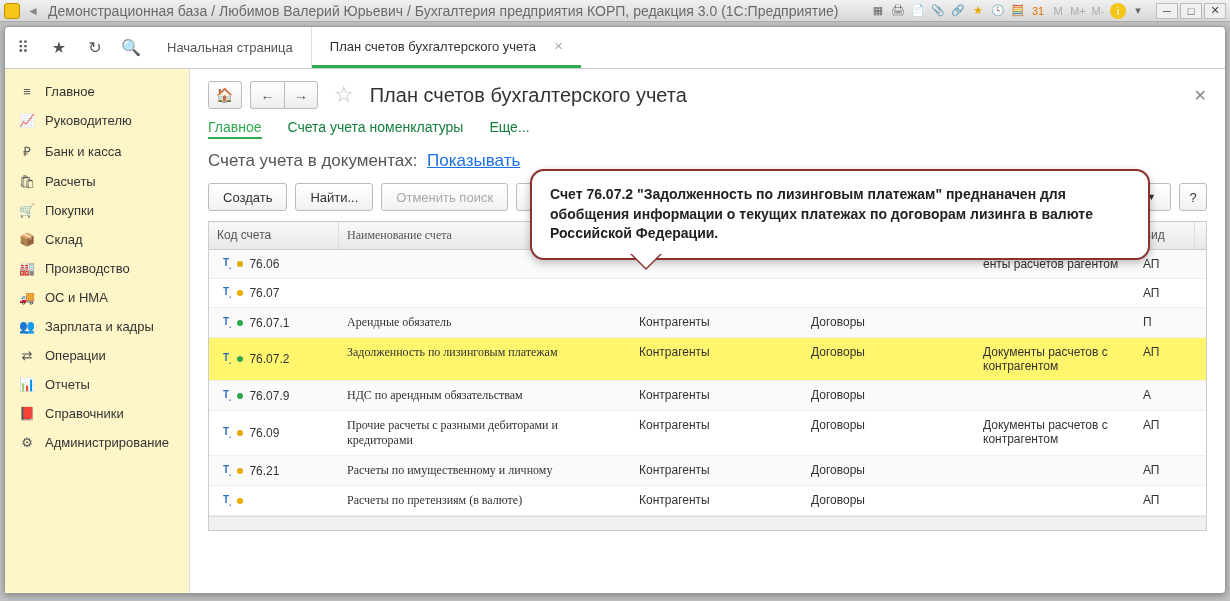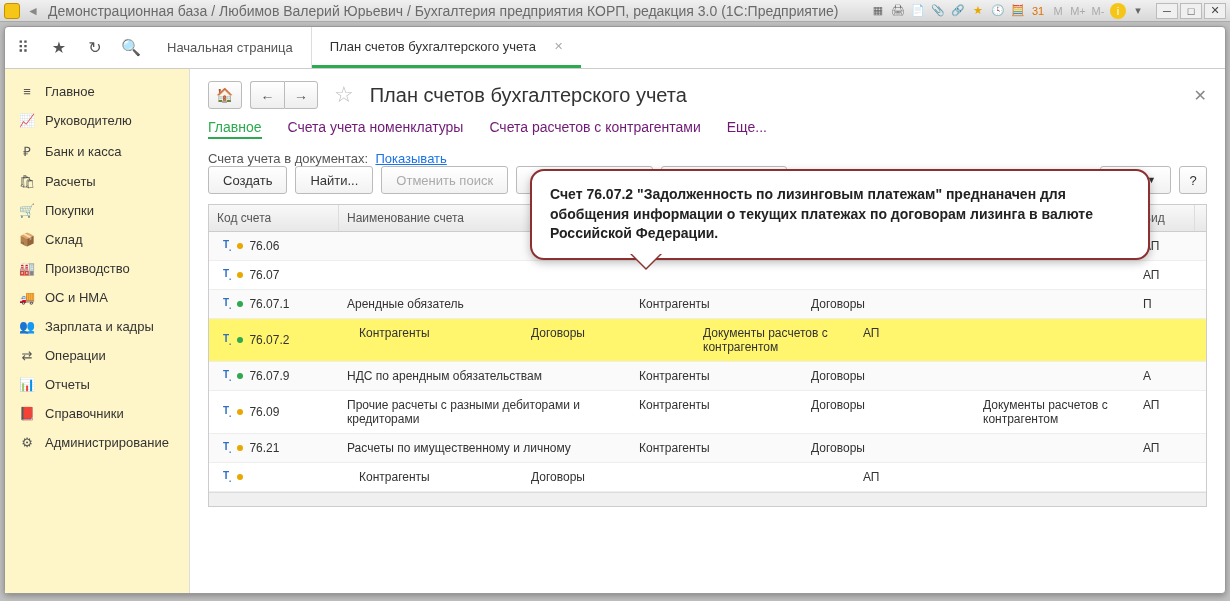--- a/index.html
+++ b/index.html
@@ -32,38 +32,38 @@
 .crumbbar { display: flex; align-items: center; gap: 8px; margin-bottom: 6px; }
 .navbtn { width: 34px; height: 28px; border: 1px solid #bbb; border-radius: 3px; background: linear-gradient(#fff,#eee); display: inline-flex; align-items: center; justify-content: center; color: #555; font-size: 14px; }
 .navgroup { display: inline-flex; }
 .navgroup .navbtn:first-child { border-radius: 3px 0 0 3px; border-right: none; }
 .navgroup .navbtn:last-child { border-radius: 0 3px 3px 0; }
 .starbtn { font-size: 22px; color: #bbb; margin-left: 8px; margin-right: 8px; }
 .pagetitle { font-size: 20px; color: #333; }
 .closex { margin-left: auto; font-size: 16px; color: #888; cursor: pointer; }
 
 .subtabs { display: flex; gap: 26px; margin: 10px 0 12px; font-size: 14px; }
-.subtabs span { color: #701a75; cursor: pointer; }
+.subtabs span { color: #15803d; cursor: pointer; }
 .subtabs .active { color: #2da94f; border-bottom: 2px solid #2da94f; padding-bottom: 2px; }
 
-.docline { font-size: 13px; color: #555; margin-bottom: 0; }
+.docline { font-size: 17px; color: #555; margin-bottom: 12px; }
 .docline a { color: #1a73e8; text-decoration: underline; }
 
 .toolbar { display: flex; gap: 8px; margin-bottom: 10px; }
 .btn { height: 28px; padding: 0 14px; border: 1px solid #bbb; border-radius: 3px; background: linear-gradient(#fff,#f2f2f2); font-size: 13px; color: #333; display: inline-flex; align-items: center; cursor: pointer; }
 .btn.disabled { color: #aaa; }
 .toolbar .spacer { flex: 1; }
 .btn .arr { margin-left: 6px; font-size: 9px; }
 .qbtn { width: 28px; padding: 0; justify-content: center; }
 
 .table { border: 1px solid #ccc; }
 .thead { display: flex; background: linear-gradient(#f8f8f8,#e8e8e8); border-bottom: 1px solid #ccc; }
 .th { padding: 6px 8px; font-size: 12px; color: #555; border-right: 1px solid #ddd; }
 .col-code { width: 130px; }
-.col-name { width: 280px; }
+.col-name { width: 280px; font-family: Liberation Serif, serif; }
 .col-s1, .col-s2, .col-s3 { width: 160px; margin-left: 12px; }
 .col-vid { width: 60px; }
 .tbody { max-height: 280px; overflow: auto; }
 .tr { display: flex; border-bottom: 1px solid #eee; }
 .tr:nth-child(odd) { background: #fafafa; }
 .tr.hl { background: #fff66e; }
 .td { padding: 7px 8px; font-size: 12px; color: #333; }
 .td.col-code { display: flex; align-items: center; gap: 6px; padding-left: 14px; }
 .dot { width: 6px; height: 6px; border-radius: 50%; display: inline-block; }
 .dot.g { background: #2da94f; }
@@ -183,21 +183,20 @@
           <span class="navbtn">→</span>
         </span>
         <span class="starbtn">☆</span>
         <span class="pagetitle">План счетов бухгалтерского учета</span>
         <span class="closex">✕</span>
       </div>
 
       <div class="subtabs">
         <span class="active">Главное</span>
         <span>Счета учета номенклатуры</span>
-        <span>Счета расчетов с контрагентами</span>
         <span>Еще...</span>
       </div>
 
       <div class="docline">
         <span>Счета учета в документах:</span>
         &nbsp;<a href="#">Показывать</a>
       </div>
 
       <div class="toolbar">
         <span class="btn">Создать</span>
@@ -258,20 +257,21 @@
               <div class="td col-s2">Договоры</div>
               <div class="td col-s3"></div>
               <div class="td col-vid">П</div>
             </div>
             <div class="tr hl">
               <div class="td col-code">
                 <span class="tt">T<sub>.</sub></span>
                 <span class="dot g"></span>
                 <span>76.07.2</span>
               </div>
+              <div class="td col-name">Задолженность по лизинговым платежам</div>
               <div class="td col-s1">Контрагенты</div>
               <div class="td col-s2">Договоры</div>
               <div class="td col-s3">Документы расчетов с контрагентом</div>
               <div class="td col-vid">АП</div>
             </div>
             <div class="tr">
               <div class="td col-code">
                 <span class="tt">T<sub>.</sub></span>
                 <span class="dot g"></span>
                 <span>76.07.9</span>
@@ -305,20 +305,21 @@
               <div class="td col-s2">Договоры</div>
               <div class="td col-s3"></div>
               <div class="td col-vid">АП</div>
             </div>
             <div class="tr">
               <div class="td col-code">
                 <span class="tt">T<sub>.</sub></span>
                 <span class="dot y"></span>
                 <span></span>
               </div>
+              <div class="td col-name">Расчеты по претензиям (в валюте)</div>
               <div class="td col-s1">Контрагенты</div>
               <div class="td col-s2">Договоры</div>
               <div class="td col-s3"></div>
               <div class="td col-vid">АП</div>
             </div>
           </div>
         <div class="scrollhint"></div>
       </div>
 
       <div class="callout">

